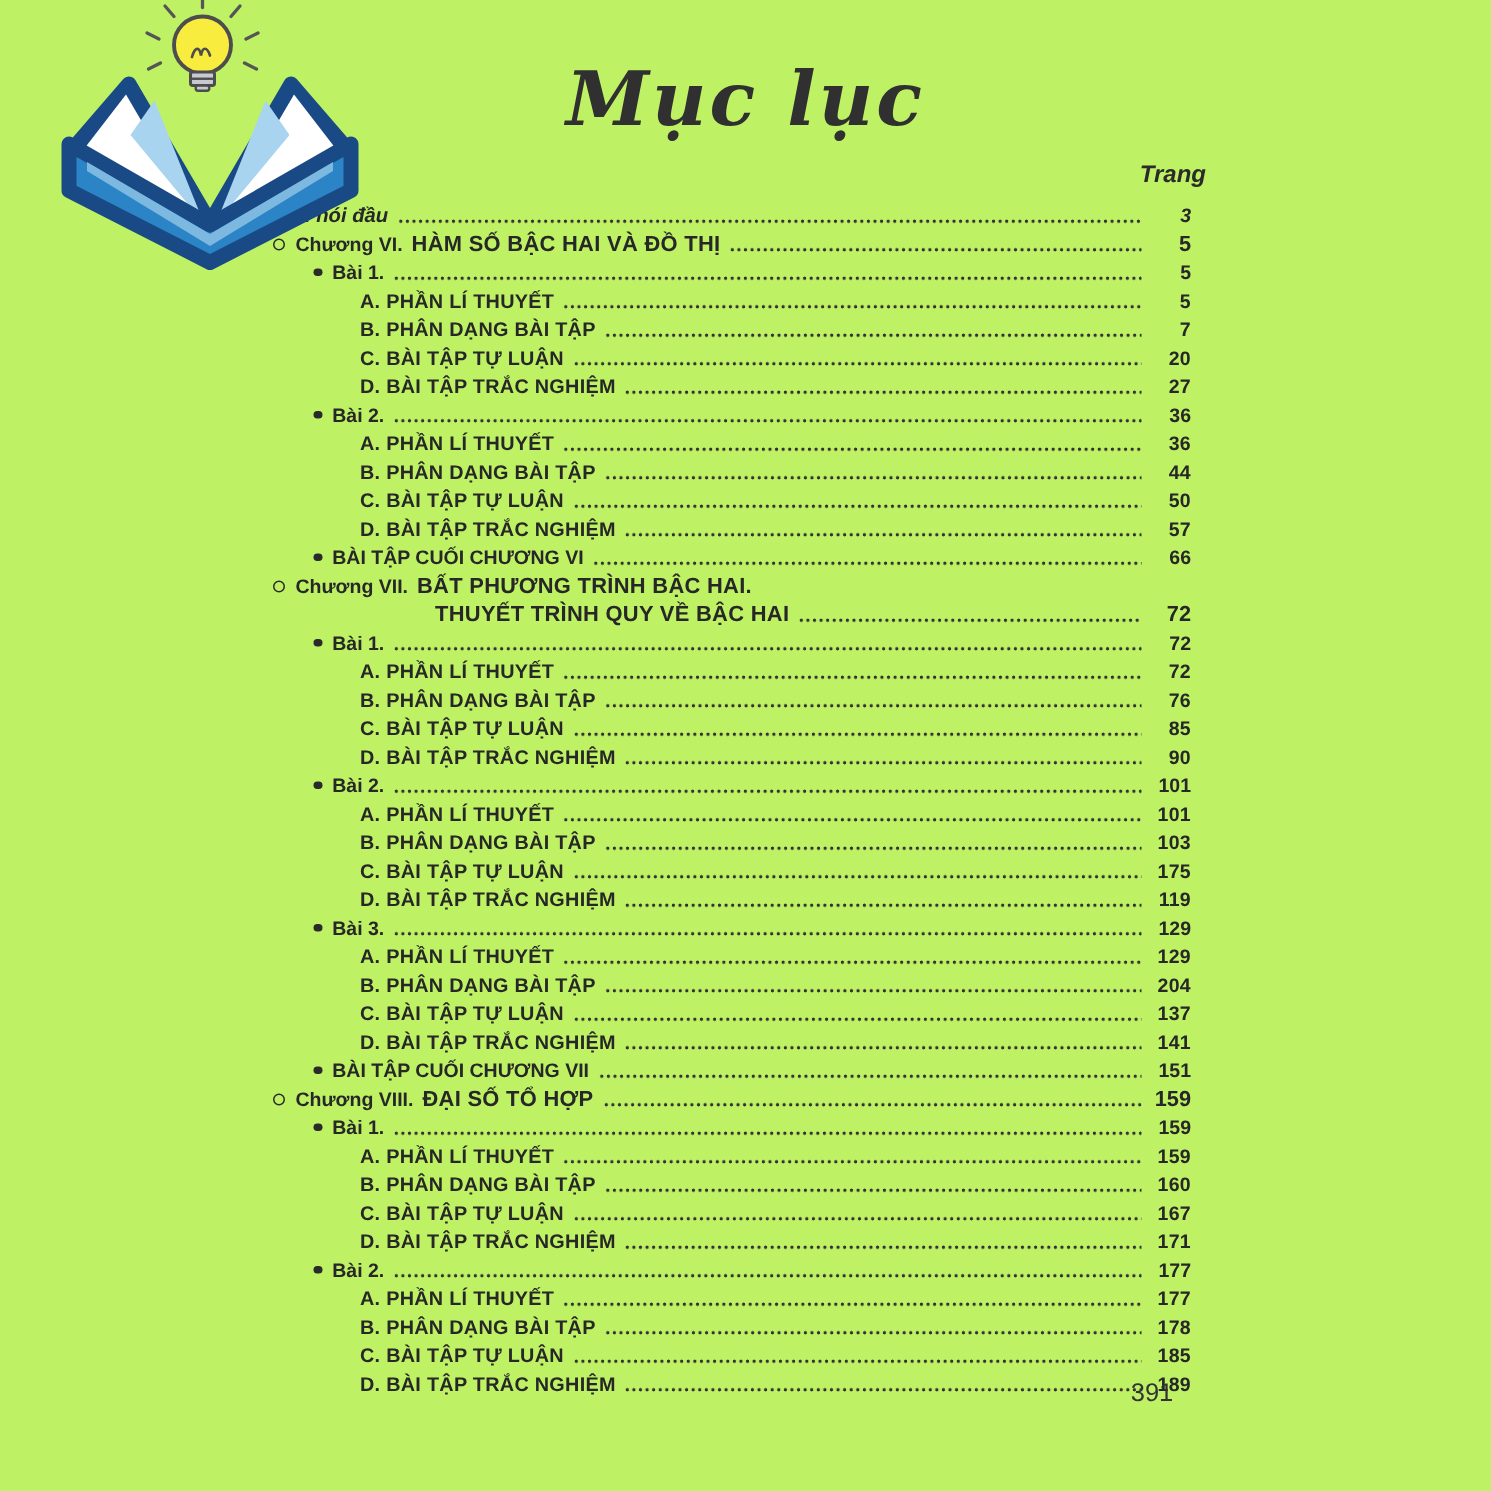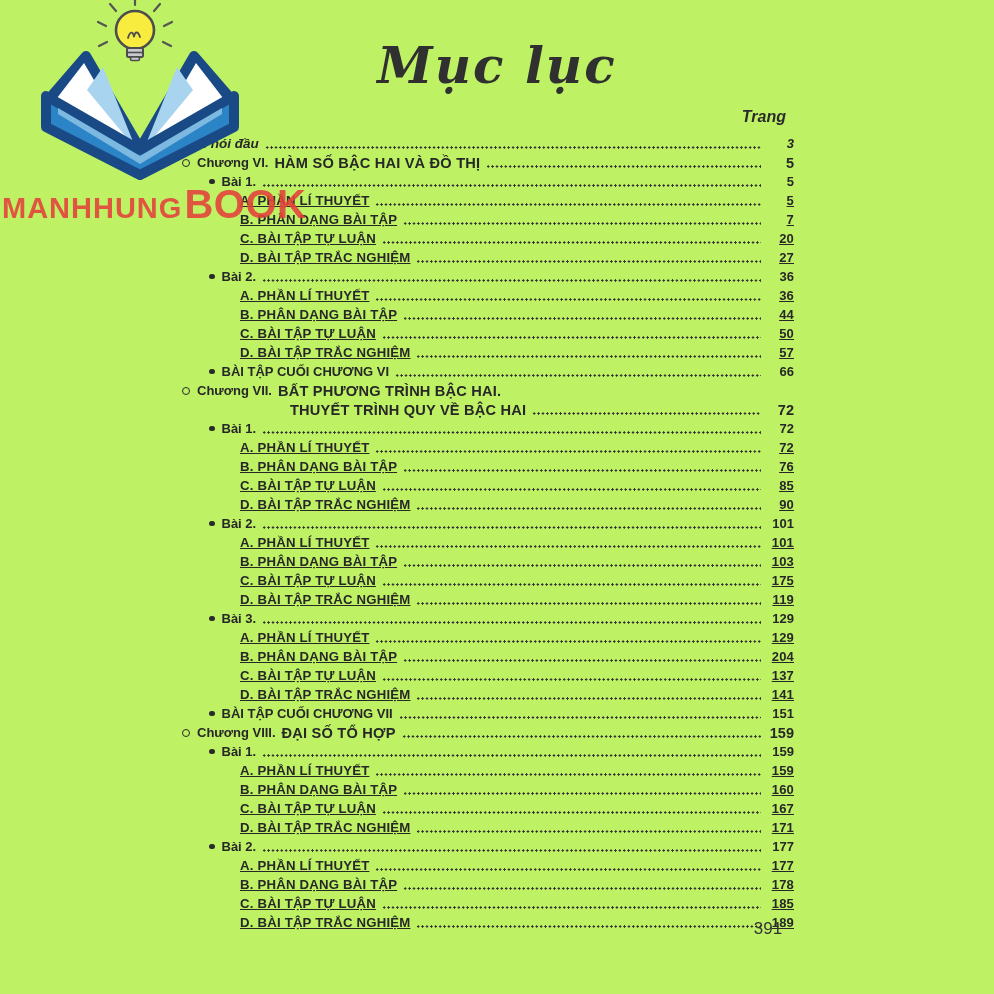--- a/index.html
+++ b/index.html
@@ -3,32 +3,32 @@
 <meta charset="utf-8">
 <style>
   html,body{margin:0;padding:0;}
   body{width:994px;height:994px;overflow:hidden;background:#efefed;}
   .page{position:relative;width:994px;height:994px;background:#bef264;overflow:hidden;
         font-family:"Liberation Sans",sans-serif;color:#272727;}
   
   .toc-title{position:absolute;top:36px;left:0;width:100%;text-align:center;
              font-family:"DejaVu Serif",serif;font-style:italic;font-weight:700;
              font-size:50px;color:#303030;letter-spacing:2px;}
-  .trang{position:absolute;top:108px;right:208px;font-weight:700;font-style:italic;
+  .trang{position:absolute;top:108px;right:190px;font-weight:700;font-style:italic;
          font-size:16px;color:#2b2b2b;}
   
   .toc{position:absolute;top:134px;left:160px;width:634px;}
   .row{display:flex;align-items:center;height:19px;font-weight:700;font-size:13px;color:#272727;}
   .row .label{white-space:nowrap;}
   .row.front{padding-left:26px;font-style:italic;font-size:13.5px;}
   .row.chapter,.row.chapter_head{padding-left:22px;}
   .prefix{font-size:13px;margin-right:6px;white-space:nowrap;}
   .ctitle{font-size:14.6px;letter-spacing:.2px;white-space:nowrap;}
   .row.bai{padding-left:49px;}
-  .row.sub{padding-left:80px;font-size:13.2px;letter-spacing:.2px;text-decoration:underline;}
+  .row.sub{padding-left:80px;font-size:13.2px;letter-spacing:.2px;}
   .row.chapter_cont{padding-left:130px;}
   .cdot{width:8px;height:8px;border:1.6px solid #2a2a2a;border-radius:50%;
         margin-right:7px;flex:none;box-sizing:border-box;}
   .bdot{width:5.5px;height:5.5px;background:#2a2a2a;border-radius:50%;margin-right:7px;flex:none;}
   .leader{flex:1;height:3px;margin:0 5px 0 6px;position:relative;top:4px;
           background-image:radial-gradient(circle,#333 1.05px,transparent 1.3px);
           background-size:4.4px 3px;background-repeat:repeat-x;background-position:left center;}
   .pg{min-width:28px;text-align:right;font-weight:700;font-size:13px;}
   .pg.big{font-size:14.5px;}
   
@@ -307,19 +307,15 @@
         <polygon points="57,98 84,63 133,147" fill="#ffffff"></polygon>
         <polygon points="87,90 103,67 136,149" fill="#a9d4ef"></polygon>
         <polygon points="223,98 196,63 147,147" fill="#ffffff"></polygon>
         <polygon points="193,90 177,67 144,149" fill="#a9d4ef"></polygon>
       </g>
       <g stroke="#1a4a85" stroke-width="10" stroke-linejoin="round" stroke-linecap="round">
         <polygon points="46,96 140,150 234,96 234,127 140,175 46,127" fill="#2b84c6"></polygon>
       </g>
       <polygon points="58,108 140,156 222,108 222,114 140,164 58,114" fill="#7db8e0"></polygon>
     </svg>
-    <div class="brand">
-      <span class="b1">MANHHUNG</span>
-      <span class="b2">BOOK</span>
-    </div>
   </div>
 
 </div>
 
 </body></html>

